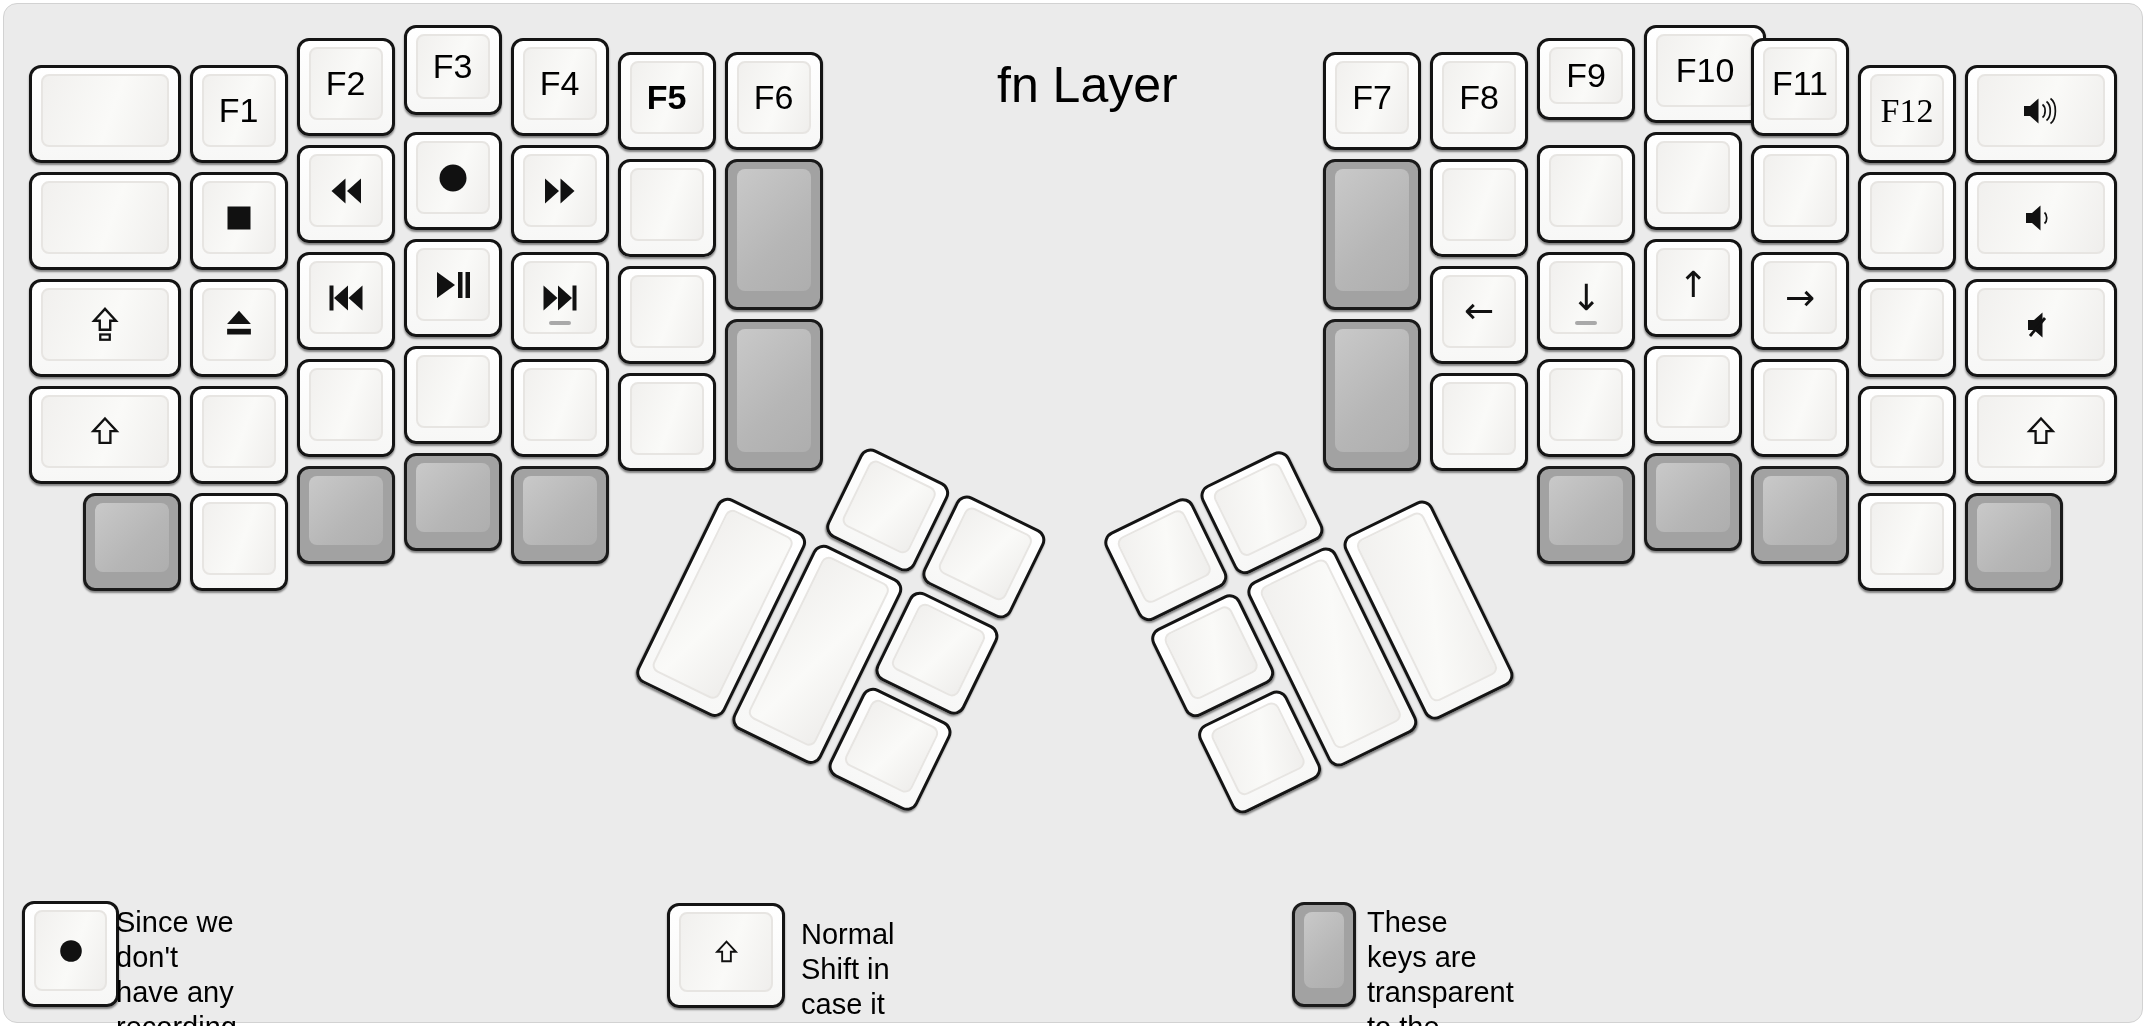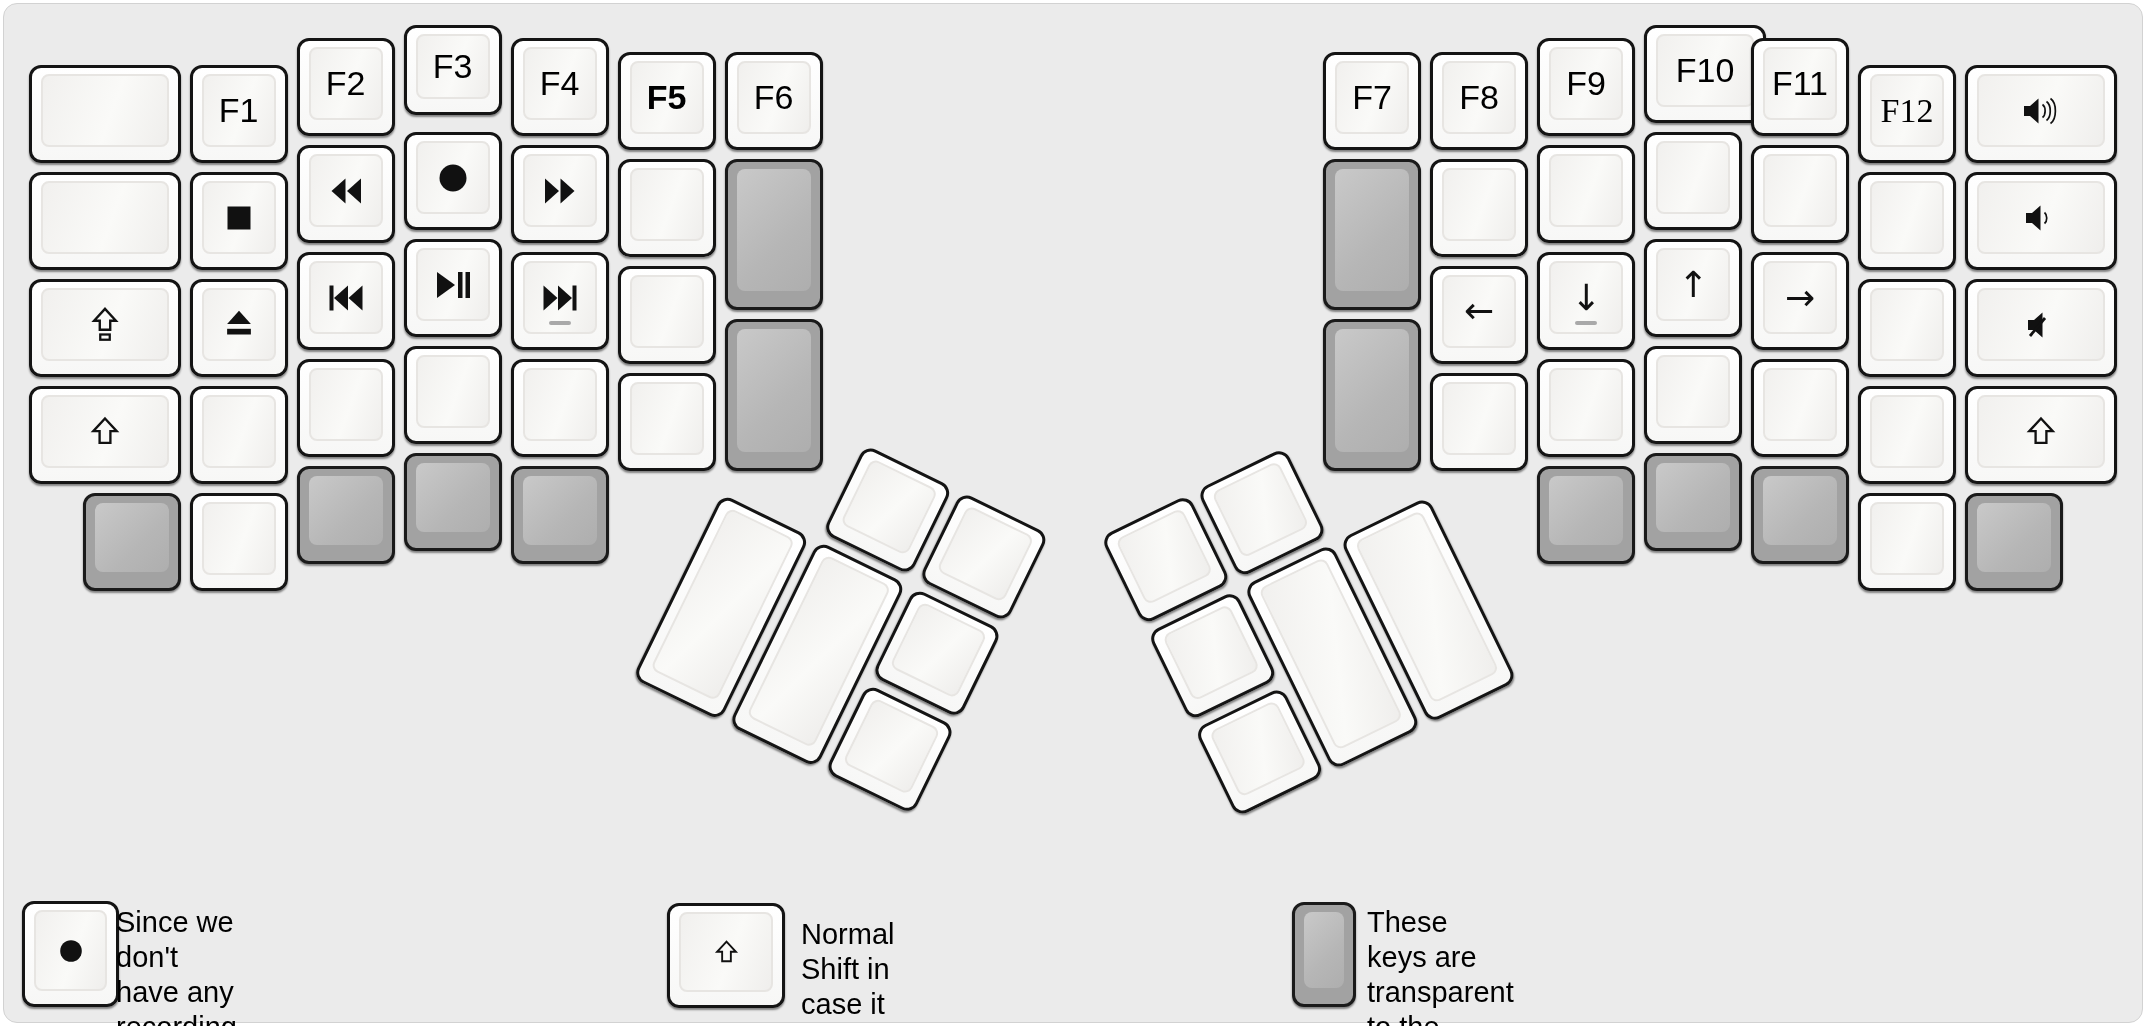--- a/index.html
+++ b/index.html
@@ -19,20 +19,21 @@
   .thumb.left{transform:rotate(26deg);transform-origin:0 0;}
   .thumb.right{transform:rotate(-26deg);transform-origin:100% 0;}
   
   .legend-item{position:absolute;}
   .legend-text{position:absolute;font-size:29px;line-height:35px;color:#000;white-space:pre-line;}
 </style>
 </head>
 <body>
 
 <div class="board">
+  <div class="title">fn Layer</div>
   <div id="keys-left">
       <div class="key" style="left: 25px; top: 61.125px; width: 151.5px; height: 98px;">
         <div class="cap"></div>
       </div>
       <div class="key" style="left: 25px; top: 168.125px; width: 151.5px; height: 98px;">
         <div class="cap"></div>
       </div>
       <div class="key" style="left: 25px; top: 275.125px; width: 151.5px; height: 98px;">
         <div class="cap">
           <span>
@@ -228,21 +229,21 @@
         <div class="cap"></div>
       </div>
       <div class="key" style="left: 1426px; top: 261.75px; width: 98px; height: 98px;">
         <div class="cap">
           <span><span class="arrow-glyph">←</span></span>
         </div>
       </div>
       <div class="key" style="left: 1426px; top: 368.75px; width: 98px; height: 98px;">
         <div class="cap"></div>
       </div>
-      <div class="key" style="left: 1533px; top: 34.375px; width: 98px; height: 98px;">
+      <div class="key" style="left: 1533px; top: 34.375px; width: 98px; height: 82px;">
         <div class="cap">
           <span class="glyph">F9</span>
         </div>
       </div>
       <div class="key" style="left: 1533px; top: 141.375px; width: 98px; height: 98px;">
         <div class="cap"></div>
       </div>
       <div class="key" style="left: 1533px; top: 248.375px; width: 98px; height: 98px;">
         <div class="cap">
           <span><span class="arrow-glyph">↓</span></span>

